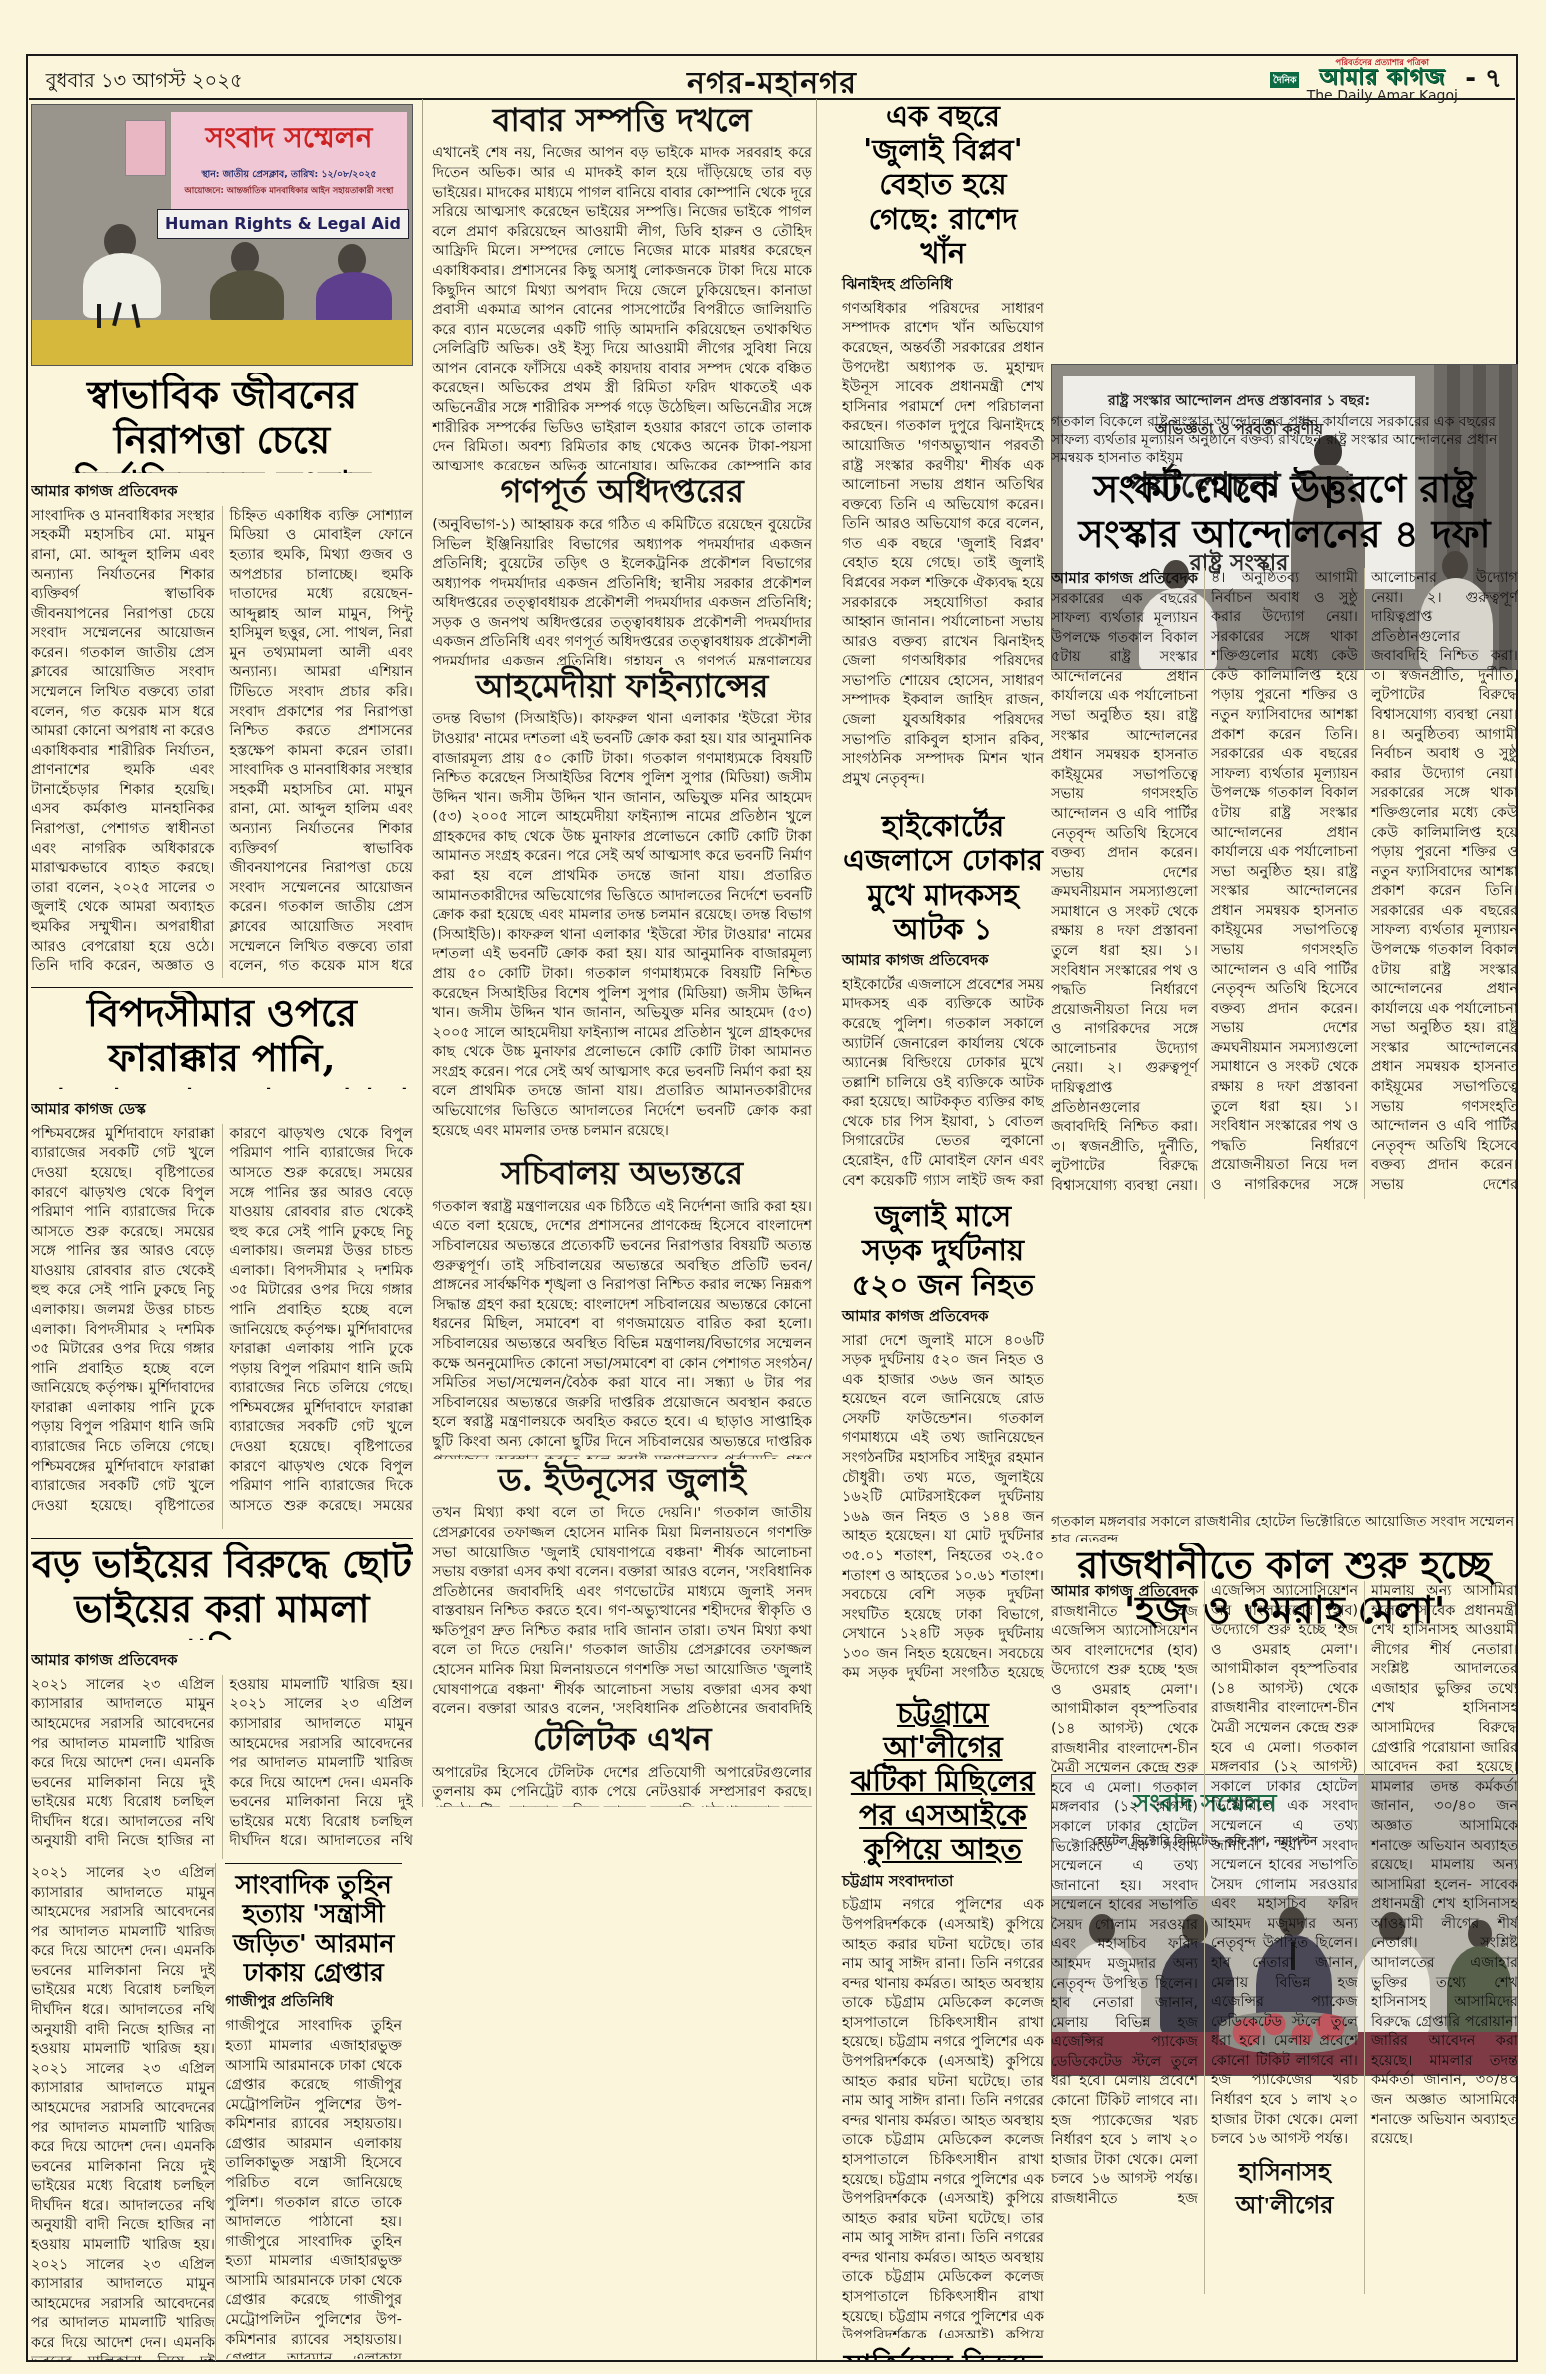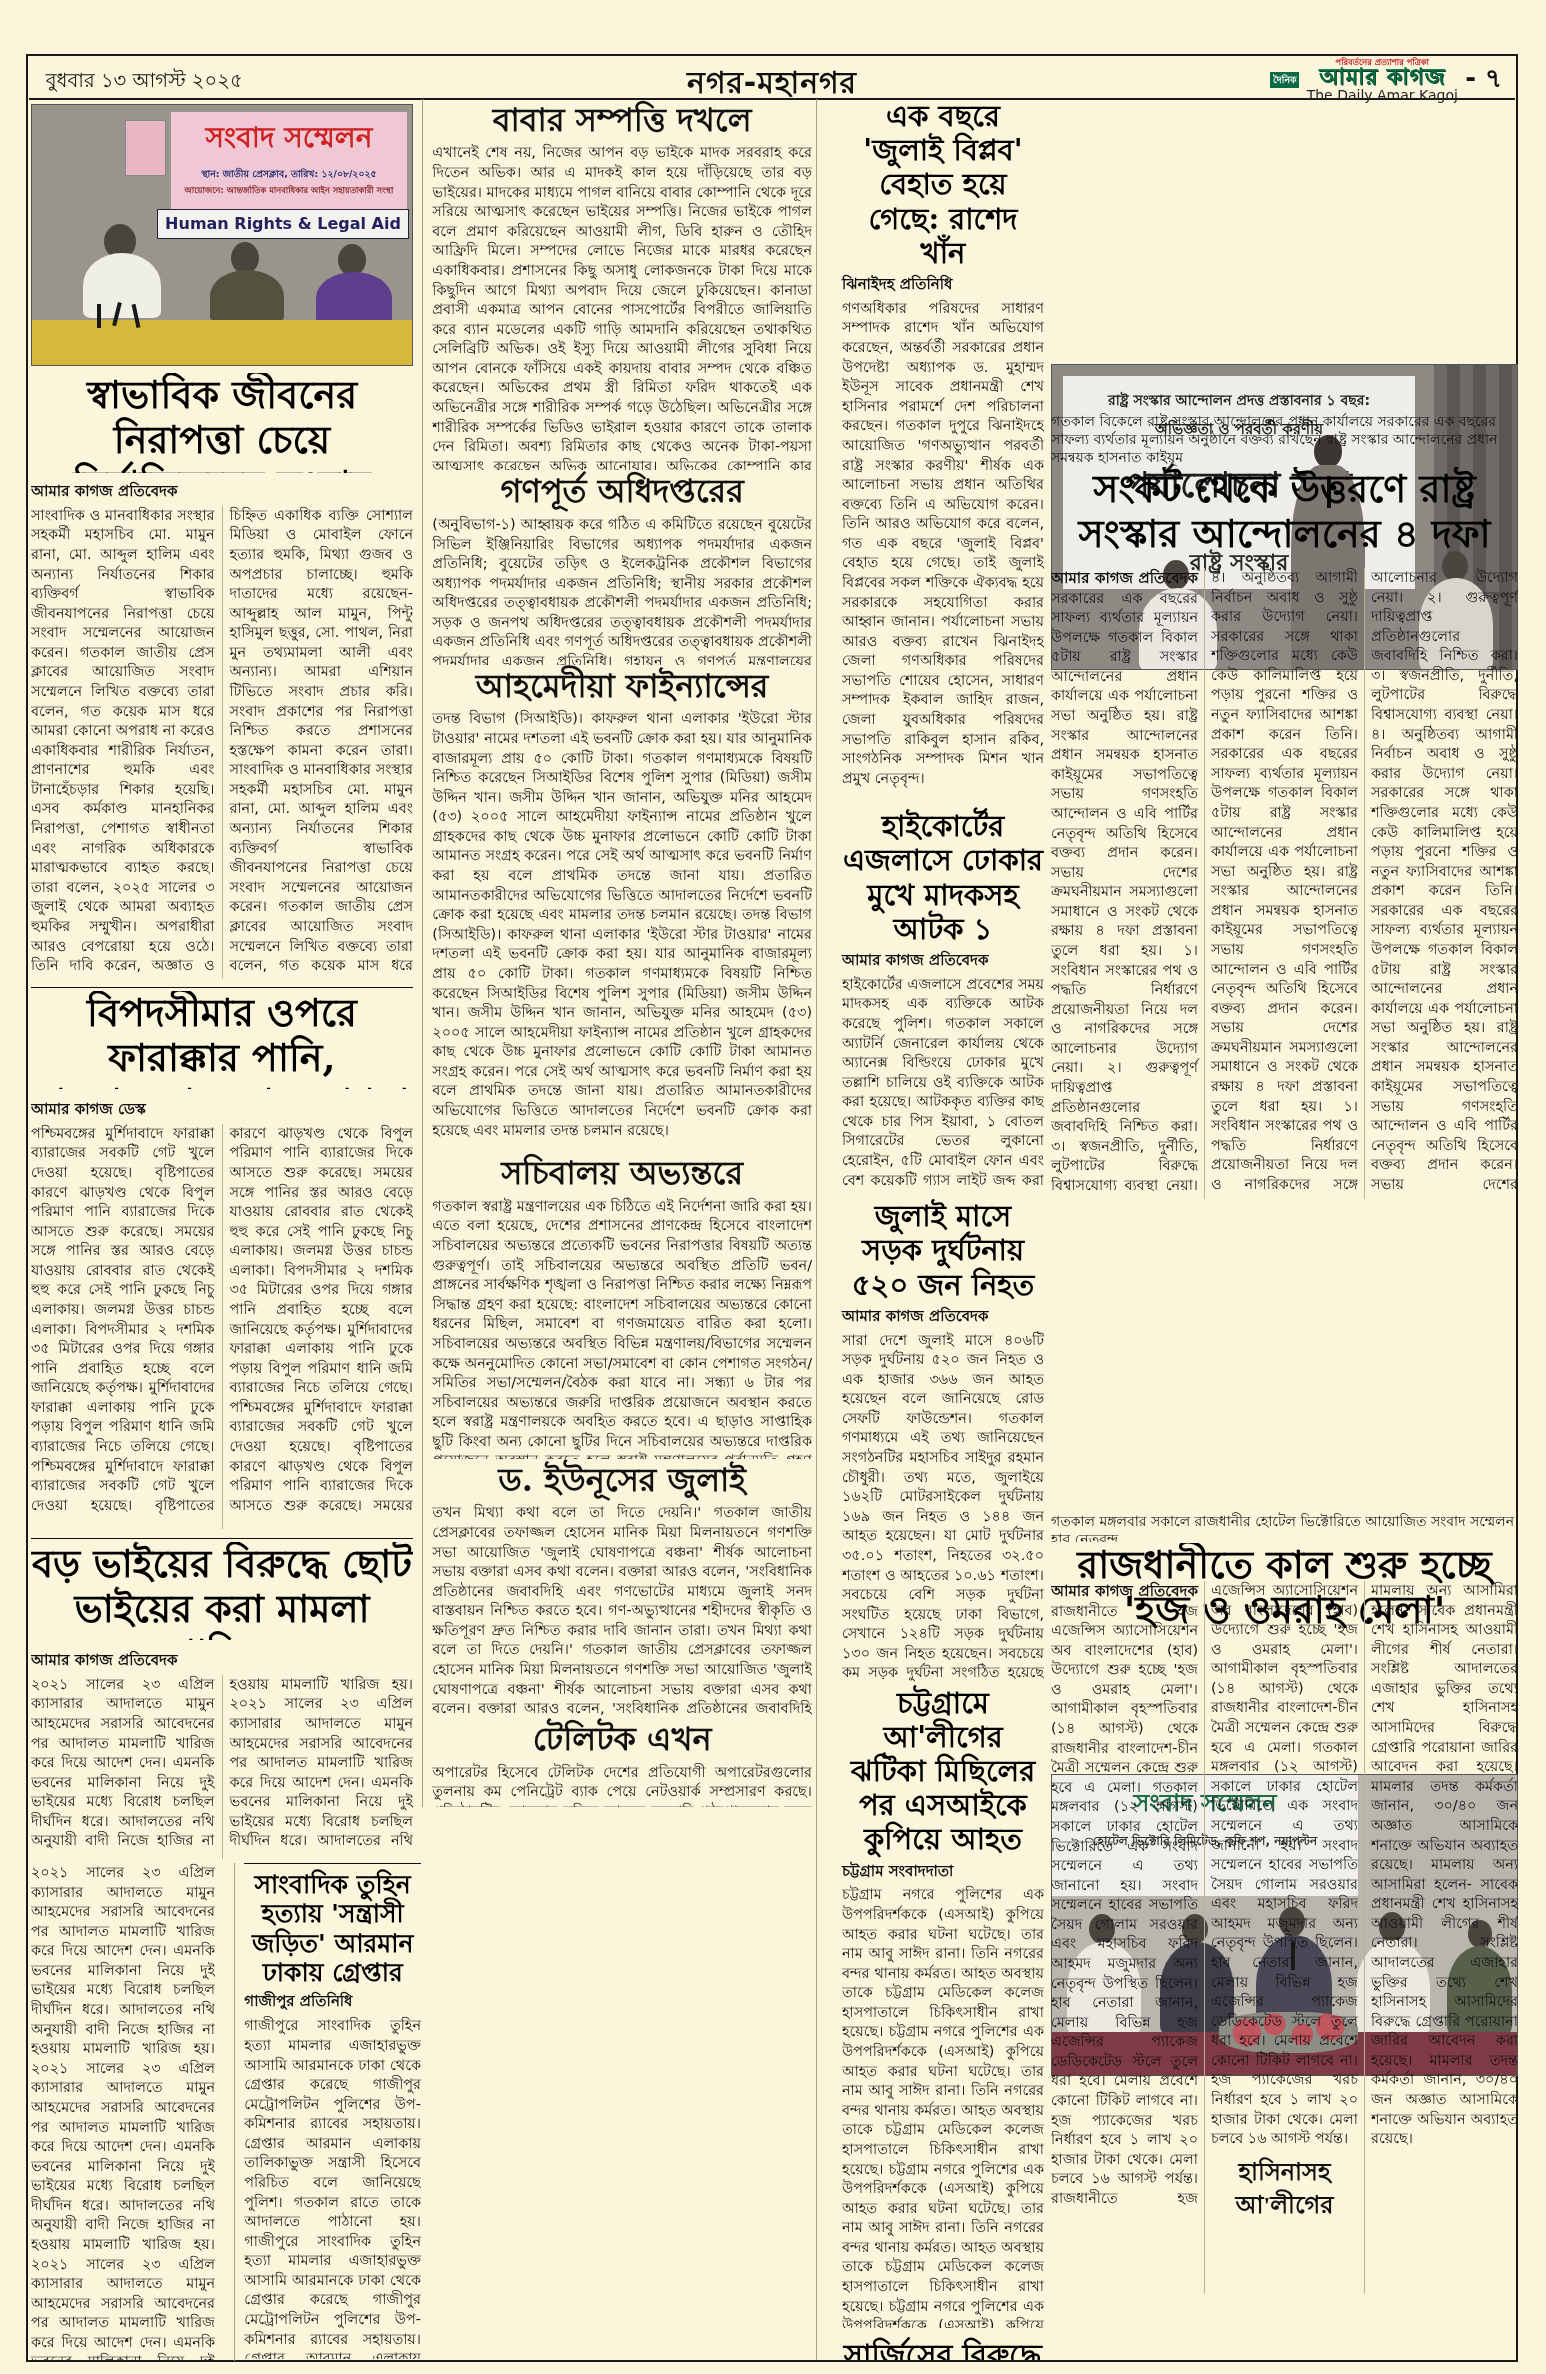--- a/index.html
+++ b/index.html
@@ -92,21 +92,21 @@
     <div class="btxt cols2" style="height:406px;">পশ্চিমবঙ্গের মুর্শিদাবাদে ফারাক্কা ব্যারাজের সবকটি গেট খুলে দেওয়া হয়েছে। বৃষ্টিপাতের কারণে ঝাড়খণ্ড থেকে বিপুল পরিমাণ পানি ব্যারাজের দিকে আসতে শুরু করেছে। সময়ের সঙ্গে পানির স্তর আরও বেড়ে যাওয়ায় রোববার রাত থেকেই হুহু করে সেই পানি ঢুকছে নিচু এলাকায়। জলমগ্ন উত্তর চাচন্ড এলাকা। বিপদসীমার ২ দশমিক ৩৫ মিটারের ওপর দিয়ে গঙ্গার পানি প্রবাহিত হচ্ছে বলে জানিয়েছে কর্তৃপক্ষ। মুর্শিদাবাদের ফারাক্কা এলাকায় পানি ঢুকে পড়ায় বিপুল পরিমাণ ধানি জমি ব্যারাজের নিচে তলিয়ে গেছে। পশ্চিমবঙ্গের মুর্শিদাবাদে ফারাক্কা ব্যারাজের সবকটি গেট খুলে দেওয়া হয়েছে। বৃষ্টিপাতের কারণে ঝাড়খণ্ড থেকে বিপুল পরিমাণ পানি ব্যারাজের দিকে আসতে শুরু করেছে। সময়ের সঙ্গে পানির স্তর আরও বেড়ে যাওয়ায় রোববার রাত থেকেই হুহু করে সেই পানি ঢুকছে নিচু এলাকায়। জলমগ্ন উত্তর চাচন্ড এলাকা। বিপদসীমার ২ দশমিক ৩৫ মিটারের ওপর দিয়ে গঙ্গার পানি প্রবাহিত হচ্ছে বলে জানিয়েছে কর্তৃপক্ষ। মুর্শিদাবাদের ফারাক্কা এলাকায় পানি ঢুকে পড়ায় বিপুল পরিমাণ ধানি জমি ব্যারাজের নিচে তলিয়ে গেছে। পশ্চিমবঙ্গের মুর্শিদাবাদে ফারাক্কা ব্যারাজের সবকটি গেট খুলে দেওয়া হয়েছে। বৃষ্টিপাতের কারণে ঝাড়খণ্ড থেকে বিপুল পরিমাণ পানি ব্যারাজের দিকে আসতে শুরু করেছে। সময়ের সঙ্গে পানির স্তর আরও বেড়ে যাওয়ায় রোববার রাত থেকেই হুহু করে সেই পানি ঢুকছে নিচু এলাকায়। জলমগ্ন উত্তর চাচন্ড এলাকা। বিপদসীমার ২ দশমিক ৩৫ মিটারের ওপর দিয়ে গঙ্গার পানি প্রবাহিত হচ্ছে বলে জানিয়েছে কর্তৃপক্ষ। মুর্শিদাবাদের ফারাক্কা এলাকায় পানি ঢুকে পড়ায় বিপুল পরিমাণ ধানি জমি ব্যারাজের নিচে তলিয়ে গেছে।</div>
   </div>
   <hr class="rule" style="position:absolute;left:31px;top:1532px;width:382px;">
   <div class="blk headline h-xl" style="left:31px;top:1542px;width:382px;height:98px;">বড় ভাইয়ের বিরুদ্ধে ছোট ভাইয়ের করা মামলা খারিজ</div>
   <div class="blk" style="left:31px;top:1646px;width:382px;height:213px;">
     <div class="byline">আমার কাগজ প্রতিবেদক</div>
     <div class="btxt cols2" style="height:186px;">২০২১ সালের ২৩ এপ্রিল ক্যাসারার আদালতে মামুন আহমেদের সরাসরি আবেদনের পর আদালত মামলাটি খারিজ করে দিয়ে আদেশ দেন। এমনকি ভবনের মালিকানা নিয়ে দুই ভাইয়ের মধ্যে বিরোধ চলছিল দীর্ঘদিন ধরে। আদালতের নথি অনুযায়ী বাদী নিজে হাজির না হওয়ায় মামলাটি খারিজ হয়। ২০২১ সালের ২৩ এপ্রিল ক্যাসারার আদালতে মামুন আহমেদের সরাসরি আবেদনের পর আদালত মামলাটি খারিজ করে দিয়ে আদেশ দেন। এমনকি ভবনের মালিকানা নিয়ে দুই ভাইয়ের মধ্যে বিরোধ চলছিল দীর্ঘদিন ধরে। আদালতের নথি অনুযায়ী বাদী নিজে হাজির না হওয়ায় মামলাটি খারিজ হয়।</div>
   </div>
 
   <div class="blk btxt" style="left:31px;top:1863px;width:184px;height:498px;">২০২১ সালের ২৩ এপ্রিল ক্যাসারার আদালতে মামুন আহমেদের সরাসরি আবেদনের পর আদালত মামলাটি খারিজ করে দিয়ে আদেশ দেন। এমনকি ভবনের মালিকানা নিয়ে দুই ভাইয়ের মধ্যে বিরোধ চলছিল দীর্ঘদিন ধরে। আদালতের নথি অনুযায়ী বাদী নিজে হাজির না হওয়ায় মামলাটি খারিজ হয়। ২০২১ সালের ২৩ এপ্রিল ক্যাসারার আদালতে মামুন আহমেদের সরাসরি আবেদনের পর আদালত মামলাটি খারিজ করে দিয়ে আদেশ দেন। এমনকি ভবনের মালিকানা নিয়ে দুই ভাইয়ের মধ্যে বিরোধ চলছিল দীর্ঘদিন ধরে। আদালতের নথি অনুযায়ী বাদী নিজে হাজির না হওয়ায় মামলাটি খারিজ হয়। ২০২১ সালের ২৩ এপ্রিল ক্যাসারার আদালতে মামুন আহমেদের সরাসরি আবেদনের পর আদালত মামলাটি খারিজ করে দিয়ে আদেশ দেন। এমনকি ভবনের মালিকানা নিয়ে দুই ভাইয়ের মধ্যে বিরোধ চলছিল দীর্ঘদিন ধরে। আদালতের নথি অনুযায়ী বাদী নিজে হাজির না হওয়ায় মামলাটি খারিজ হয়।</div>
-  <div class="blk vline-l" style="left:234px;top:1863px;width:187px;height:498px;padding-left:9.3px;">
+  <div class="blk vline-l" style="left:215px;top:1863px;width:187px;height:498px;padding-left:9.3px;">
     <hr class="rule" style="margin:0 0 5.6px 0;">
     <div class="headline" style="font-size:25px;">সাংবাদিক তুহিন হত্যায় 'সন্ত্রাসী জড়িত' আরমান ঢাকায় গ্রেপ্তার</div>
     <div class="byline">গাজীপুর প্রতিনিধি</div>
     <div class="btxt" style="height:343px;overflow:hidden;">গাজীপুরে সাংবাদিক তুহিন হত্যা মামলার এজাহারভুক্ত আসামি আরমানকে ঢাকা থেকে গ্রেপ্তার করেছে গাজীপুর মেট্রোপলিটন পুলিশের উপ-কমিশনার র‍্যাবের সহায়তায়। গ্রেপ্তার আরমান এলাকায় তালিকাভুক্ত সন্ত্রাসী হিসেবে পরিচিত বলে জানিয়েছে পুলিশ। গতকাল রাতে তাকে আদালতে পাঠানো হয়। গাজীপুরে সাংবাদিক তুহিন হত্যা মামলার এজাহারভুক্ত আসামি আরমানকে ঢাকা থেকে গ্রেপ্তার করেছে গাজীপুর মেট্রোপলিটন পুলিশের উপ-কমিশনার র‍্যাবের সহায়তায়। গ্রেপ্তার আরমান এলাকায় তালিকাভুক্ত সন্ত্রাসী হিসেবে পরিচিত বলে জানিয়েছে পুলিশ। গতকাল রাতে তাকে আদালতে পাঠানো হয়।</div>
   </div>
 
   <div class="blk vline-l" style="left:422px;top:99px;width:390px;height:1708px;padding-left:9.3px;">
     <div class="jump">বাবার সম্পত্তি দখলে</div>
     <div class="btxt" style="height:327px;overflow:hidden;">এখানেই শেষ নয়, নিজের আপন বড় ভাইকে মাদক সরবরাহ করে দিতেন অভিক। আর এ মাদকই কাল হয়ে দাঁড়িয়েছে তার বড় ভাইয়ের। মাদকের মাধ্যমে পাগল বানিয়ে বাবার কোম্পানি থেকে দূরে সরিয়ে আত্মসাৎ করেছেন ভাইয়ের সম্পত্তি। নিজের ভাইকে পাগল বলে প্রমাণ করিয়েছেন আওয়ামী লীগ, ডিবি হারুন ও তৌহিদ আফ্রিদি মিলে। সম্পদের লোভে নিজের মাকে মারধর করেছেন একাধিকবার। প্রশাসনের কিছু অসাধু লোকজনকে টাকা দিয়ে মাকে কিছুদিন আগে মিথ্যা অপবাদ দিয়ে জেলে ঢুকিয়েছেন। কানাডা প্রবাসী একমাত্র আপন বোনের পাসপোর্টের বিপরীতে জালিয়াতি করে ব্যান মডেলের একটি গাড়ি আমদানি করিয়েছেন তথাকথিত সেলিব্রিটি অভিক। ওই ইস্যু দিয়ে আওয়ামী লীগের সুবিধা নিয়ে আপন বোনকে ফাঁসিয়ে একই কায়দায় বাবার সম্পদ থেকে বঞ্চিত করেছেন। অভিকের প্রথম স্ত্রী রিমিতা ফরিদ থাকতেই এক অভিনেত্রীর সঙ্গে শারীরিক সম্পর্ক গড়ে উঠেছিল। অভিনেত্রীর সঙ্গে শারীরিক সম্পর্কের ভিডিও ভাইরাল হওয়ার কারণে তাকে তালাক দেন রিমিতা। অবশ্য রিমিতার কাছ থেকেও অনেক টাকা-পয়সা আত্মসাৎ করেছেন অভিক আনোয়ার। অভিকের কোম্পানি কার হাউস লিমিটেড ও টিবিএইচ কোম্পানির বিরুদ্ধে কর ফাঁকির ব্যাপারে এনবিআরের ৬০ কোটি টাকার ক্ষতিপূরণের নিম্ন আদালতে মামলা চলমান। তার বিরুদ্ধে সুষ্ঠু তদন্ত করলে অপরাধ সাম্রাজ্যের অনেক চাঞ্চল্যকর তথ্য বেরিয়ে আসতে পারে বলে ঘনিষ্ঠদের দাবি।</div>
     <div class="jump">গণপূর্ত অধিদপ্তরের</div>
@@ -126,21 +126,21 @@
   <div class="blk vline-l" style="left:816px;top:99px;width:228px;height:2261px;padding-left:25px;">
     <div class="headline h-md">এক বছরে 'জুলাই বিপ্লব' বেহাত হয়ে গেছে: রাশেদ খাঁন</div>
     <div class="byline">ঝিনাইদহ প্রতিনিধি</div>
     <div class="btxt" style="height:501px;overflow:hidden;">গণঅধিকার পরিষদের সাধারণ সম্পাদক রাশেদ খাঁন অভিযোগ করেছেন, অন্তর্বর্তী সরকারের প্রধান উপদেষ্টা অধ্যাপক ড. মুহাম্মদ ইউনূস সাবেক প্রধানমন্ত্রী শেখ হাসিনার পরামর্শে দেশ পরিচালনা করছেন। গতকাল দুপুরে ঝিনাইদহে আয়োজিত 'গণঅভ্যুত্থান পরবর্তী রাষ্ট্র সংস্কার করণীয়' শীর্ষক এক আলোচনা সভায় প্রধান অতিথির বক্তব্যে তিনি এ অভিযোগ করেন। তিনি আরও অভিযোগ করে বলেন, গত এক বছরে 'জুলাই বিপ্লব' বেহাত হয়ে গেছে। তাই জুলাই বিপ্লবের সকল শক্তিকে ঐক্যবদ্ধ হয়ে সরকারকে সহযোগিতা করার আহ্বান জানান। পর্যালোচনা সভায় আরও বক্তব্য রাখেন ঝিনাইদহ জেলা গণঅধিকার পরিষদের সভাপতি শোয়েব হোসেন, সাধারণ সম্পাদক ইকবাল জাহিদ রাজন, জেলা যুবঅধিকার পরিষদের সভাপতি রাকিবুল হাসান রকিব, সাংগঠনিক সম্পাদক মিশন খান প্রমুখ নেতৃবৃন্দ।</div>
     <div class="headline h-md" style="margin-top:9.3px;">হাইকোর্টের এজলাসে ঢোকার মুখে মাদকসহ আটক ১</div>
     <div class="byline">আমার কাগজ প্রতিবেদক</div>
     <div class="btxt" style="height:215px;overflow:hidden;">হাইকোর্টের এজলাসে প্রবেশের সময় মাদকসহ এক ব্যক্তিকে আটক করেছে পুলিশ। গতকাল সকালে অ্যাটর্নি জেনারেল কার্যালয় থেকে অ্যানেক্স বিল্ডিংয়ে ঢোকার মুখে তল্লাশি চালিয়ে ওই ব্যক্তিকে আটক করা হয়েছে। আটককৃত ব্যক্তির কাছ থেকে চার পিস ইয়াবা, ১ বোতল সিগারেটের ভেতর লুকানো হেরোইন, ৫টি মোবাইল ফোন এবং বেশ কয়েকটি গ্যাস লাইট জব্দ করা হয়।</div>
     <div class="headline h-md" style="margin-top:9.3px;">জুলাই মাসে সড়ক দুর্ঘটনায় ৫২০ জন নিহত</div>
     <div class="byline">আমার কাগজ প্রতিবেদক</div>
     <div class="btxt" style="height:351px;overflow:hidden;">সারা দেশে জুলাই মাসে ৪০৬টি সড়ক দুর্ঘটনায় ৫২০ জন নিহত ও এক হাজার ৩৬৬ জন আহত হয়েছেন বলে জানিয়েছে রোড সেফটি ফাউন্ডেশন। গতকাল গণমাধ্যমে এই তথ্য জানিয়েছেন সংগঠনটির মহাসচিব সাইদুর রহমান চৌধুরী। তথ্য মতে, জুলাইয়ে ১৬২টি মোটরসাইকেল দুর্ঘটনায় ১৬৯ জন নিহত ও ১৪৪ জন আহত হয়েছেন। যা মোট দুর্ঘটনার ৩৫.০১ শতাংশ, নিহতের ৩২.৫০ শতাংশ ও আহতের ১০.৬১ শতাংশ। সবচেয়ে বেশি সড়ক দুর্ঘটনা সংঘটিত হয়েছে ঢাকা বিভাগে, সেখানে ১২৪টি সড়ক দুর্ঘটনায় ১৩০ জন নিহত হয়েছেন। সবচেয়ে কম সড়ক দুর্ঘটনা সংগঠিত হয়েছে সিলেট বিভাগে, সেখানে ২৩টি সড়ক দুর্ঘটনায় ২৩ জন নিহত ও আহত হয়েছেন।</div>
-    <div class="headline h-md" style="margin-top:4px;">চট্টগ্রামে আ'লীগের ঝটিকা মিছিলের পর এসআইকে কুপিয়ে আহত</div>
+    <div class="headline h-md" style="margin-top:14px;text-decoration:underline;">চট্টগ্রামে আ'লীগের ঝটিকা মিছিলের পর এসআইকে কুপিয়ে আহত</div>
     <div class="byline">চট্টগ্রাম সংবাদদাতা</div>
     <div class="btxt" style="height:443px;overflow:hidden;">চট্টগ্রাম নগরে পুলিশের এক উপপরিদর্শককে (এসআই) কুপিয়ে আহত করার ঘটনা ঘটেছে। তার নাম আবু সাঈদ রানা। তিনি নগরের বন্দর থানায় কর্মরত। আহত অবস্থায় তাকে চট্টগ্রাম মেডিকেল কলেজ হাসপাতালে চিকিৎসাধীন রাখা হয়েছে। চট্টগ্রাম নগরে পুলিশের এক উপপরিদর্শককে (এসআই) কুপিয়ে আহত করার ঘটনা ঘটেছে। তার নাম আবু সাঈদ রানা। তিনি নগরের বন্দর থানায় কর্মরত। আহত অবস্থায় তাকে চট্টগ্রাম মেডিকেল কলেজ হাসপাতালে চিকিৎসাধীন রাখা হয়েছে। চট্টগ্রাম নগরে পুলিশের এক উপপরিদর্শককে (এসআই) কুপিয়ে আহত করার ঘটনা ঘটেছে। তার নাম আবু সাঈদ রানা। তিনি নগরের বন্দর থানায় কর্মরত। আহত অবস্থায় তাকে চট্টগ্রাম মেডিকেল কলেজ হাসপাতালে চিকিৎসাধীন রাখা হয়েছে। চট্টগ্রাম নগরে পুলিশের এক উপপরিদর্শককে (এসআই) কুপিয়ে আহত করার ঘটনা ঘটেছে। তার নাম আবু সাঈদ রানা। তিনি নগরের বন্দর থানায় কর্মরত। আহত অবস্থায় তাকে চট্টগ্রাম মেডিকেল কলেজ হাসপাতালে চিকিৎসাধীন রাখা হয়েছে।</div>
     <div class="headline h-md" style="margin-top:9.3px;">সার্জিসের বিরুদ্ধে</div>
     <div class="btxt" style="height:65px;overflow:hidden;">বাসস থেকে বলা হয়, নিয়মিত ভিডিও বার্তার সত্যতা যাচাই করে এ বিষয়ে প্রয়োজনীয় আইনগত ব্যবস্থা নেওয়া হবে বলে জানানো হয়েছে।</div>
   </div>
 
   <div class="blk photo" style="left:1051px;top:102px;width:467px;height:306px;background:#8d8a84;">
     <div class="curtain" style="right:0;width:83px;"></div>
     <div class="ph-banner" style="left:11px;top:11px;width:352px;height:213px;background:#efede8;color:#222;">
       <div style="font-size:14px;margin-top:13px;">রাষ্ট্র সংস্কার আন্দোলন প্রদত্ত প্রস্তাবনার ১ বছর:</div>

